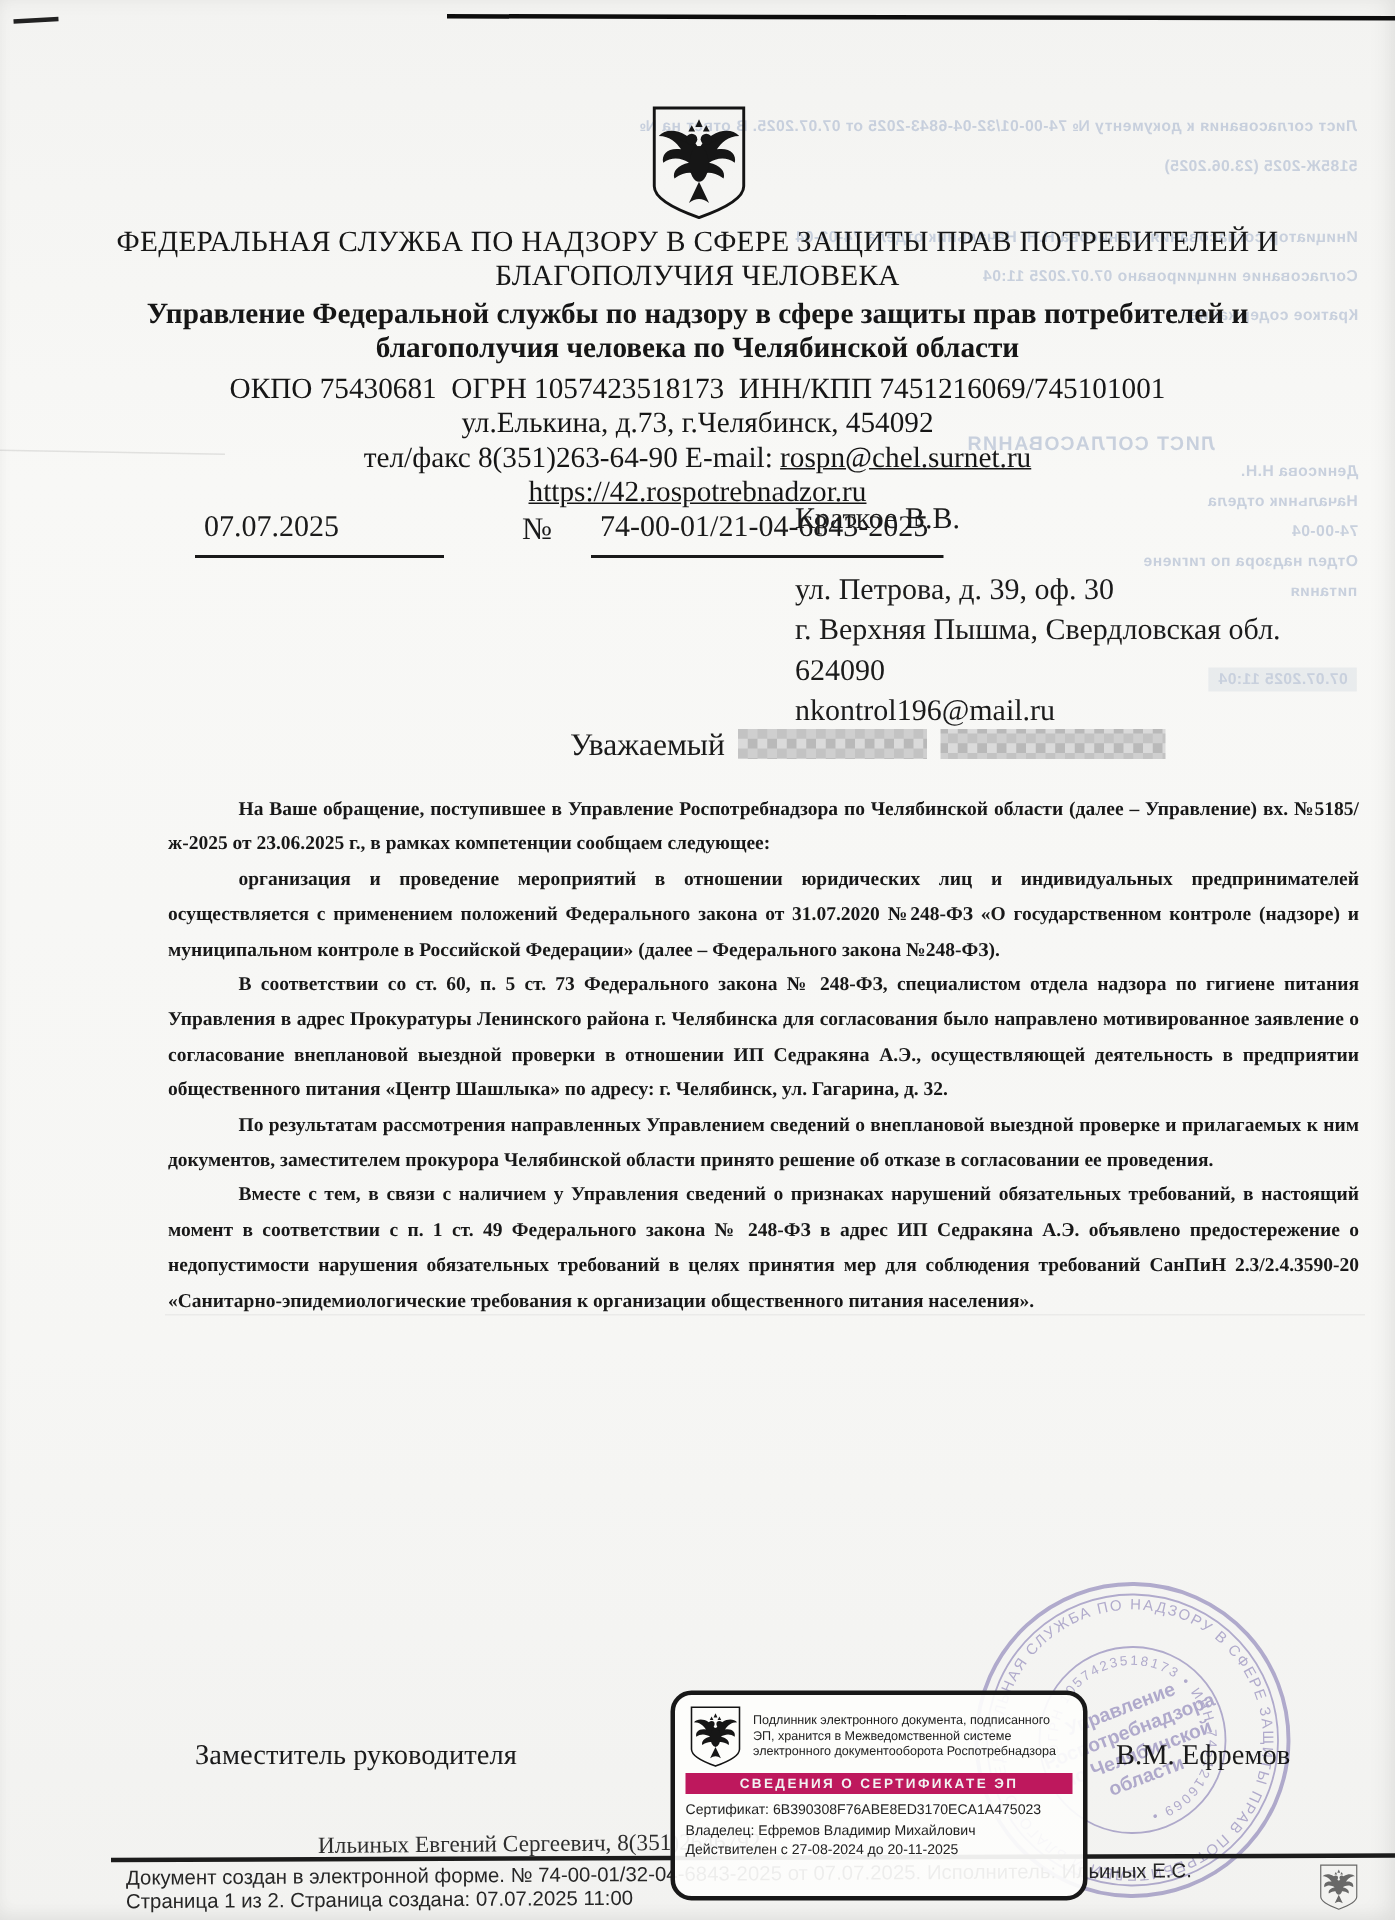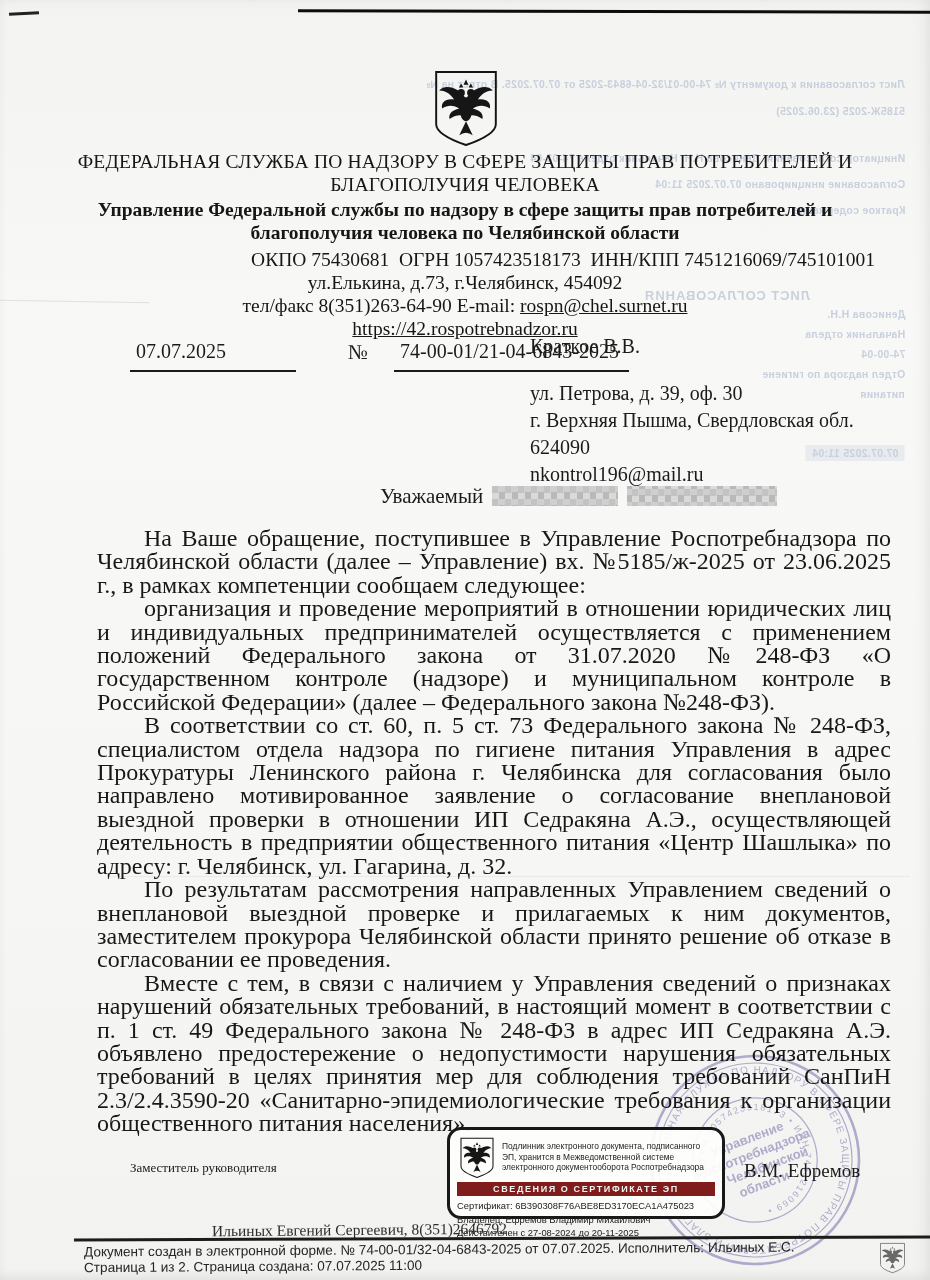--- a/index.html
+++ b/index.html
@@ -19,52 +19,52 @@
     position:absolute;transform:scaleX(-1);white-space:nowrap;
     font-family:"Liberation Sans",sans-serif;font-weight:700;color:#bdc7d8;opacity:.8;
     font-size:10.5px;letter-spacing:.3px;
   }
   .bleed-big{font-size:13px;letter-spacing:1px;}
   .bleed-hl{background:rgba(186,194,208,.30);padding:2px 6px;}
   
   .letterhead{position:absolute;left:55px;top:150px;width:820px;text-align:center;line-height:23px;font-size:19.5px;color:#161616;}
   .lh-caps{letter-spacing:.2px;}
   .lh-bold{font-weight:700;}
-  .lh-codes{white-space:pre-wrap;margin-top:4px;text-align:right;}
+  .lh-codes{white-space:pre-wrap;margin-top:4px;}
   .lh-link{text-decoration:underline;}
   .arms-main{position:absolute;left:418px;top:66px;width:96px;height:82px;}
   
   .ref-row{position:absolute;left:130px;top:340px;display:flex;align-items:flex-end;font-size:20px;gap:16px;}
   .ref-date{border-bottom:2px solid #1a1a1a;padding:0 70px 7px 6px;}
   .ref-no{margin:0 10px 7px 36px;font-size:21px;}
   .ref-num{border-bottom:2px solid #1a1a1a;padding:0 10px 7px 6px;}
   
   .addressee{position:absolute;left:530px;top:333px;font-size:20px;line-height:27px;}
   .addr-gap{margin-top:20px;}
   
   .salutation{position:absolute;left:380px;top:484px;font-size:21px;}
   .redact{display:inline-block;height:20px;vertical-align:-3px;margin-left:9px;
     background-image:conic-gradient(#cfcfcf 0 25%,#b9b9b9 0 50%,#dadada 0 75%,#c3c3c3 0);
     background-size:13px 13px;}
   .redact.r1{width:126px;}
   .redact.r2{width:150px;background-position:5px 3px;}
   
-  .body-text{position:absolute;left:97px;top:527px;width:794px;font-size:24px;line-height:23.4px;text-align:justify;color:#181818;}
+  .body-text{position:absolute;left:112px;top:527px;width:794px;font-size:13px;line-height:23.4px;text-align:justify;color:#181818;font-weight:bold;}
   .body-text p{margin:0;text-indent:47px;}
   
-  .sig-title{position:absolute;left:130px;top:1160px;font-size:13px;}
+  .sig-title{position:absolute;left:130px;top:1160px;font-size:19px;}
   .sig-name{position:absolute;left:744px;top:1160px;font-size:19px;}
   
-  .esign{position:absolute;left:447px;top:1127px;width:278px;height:92px;border:3px solid #181818;border-radius:14px;
+  .esign{position:absolute;left:447px;top:1127px;width:278px;height:140px;border:3px solid #181818;border-radius:14px;
     background:rgba(253,253,252,.93);box-sizing:border-box;padding:5px 7px 4px 7px;
     font-family:"Liberation Sans",sans-serif;color:#222;z-index:3;}
   .esign-head{display:flex;align-items:center;gap:5px;}
   .esign-arms{width:40px;height:44px;flex:0 0 auto;}
   .esign-head-text{font-size:8.4px;line-height:1.3;}
-  .esign-bar{background:#7f1d1d;color:#f2f2f2;text-align:center;font-size:9px;font-weight:700;letter-spacing:1.6px;padding:2px 0;margin:3px 0 3px 0;}
+  .esign-bar{background:#be185d;color:#f2f2f2;text-align:center;font-size:9px;font-weight:700;letter-spacing:1.6px;padding:2px 0;margin:3px 0 3px 0;}
   .esign-line{font-size:9.4px;line-height:1.45;}
   
   .round-stamp{position:absolute;left:645px;top:1050px;width:220px;height:220px;opacity:.55;mix-blend-mode:multiply;z-index:2;transform:rotate(-21deg);}
   
   .footer-overlay{position:absolute;left:212px;top:1221px;font-size:15.5px;color:#2e2e2e;transform:rotate(-.5deg);z-index:1;}
   .footer-line{position:absolute;left:74px;top:1237px;width:856px;height:2.5px;background:#1c1c1c;transform:rotate(-.2deg);z-index:2;}
   .footer-f1{position:absolute;left:84px;top:1242px;font-family:"Liberation Sans",sans-serif;font-size:13.6px;color:#262626;transform:rotate(-.4deg);}
   .footer-f2{position:absolute;left:84px;top:1259px;font-family:"Liberation Sans",sans-serif;font-size:13.6px;color:#262626;transform:rotate(-.4deg);}
   .footer-arms{position:absolute;left:877px;top:1241px;width:31px;height:33px;opacity:.78;}
 </style>

